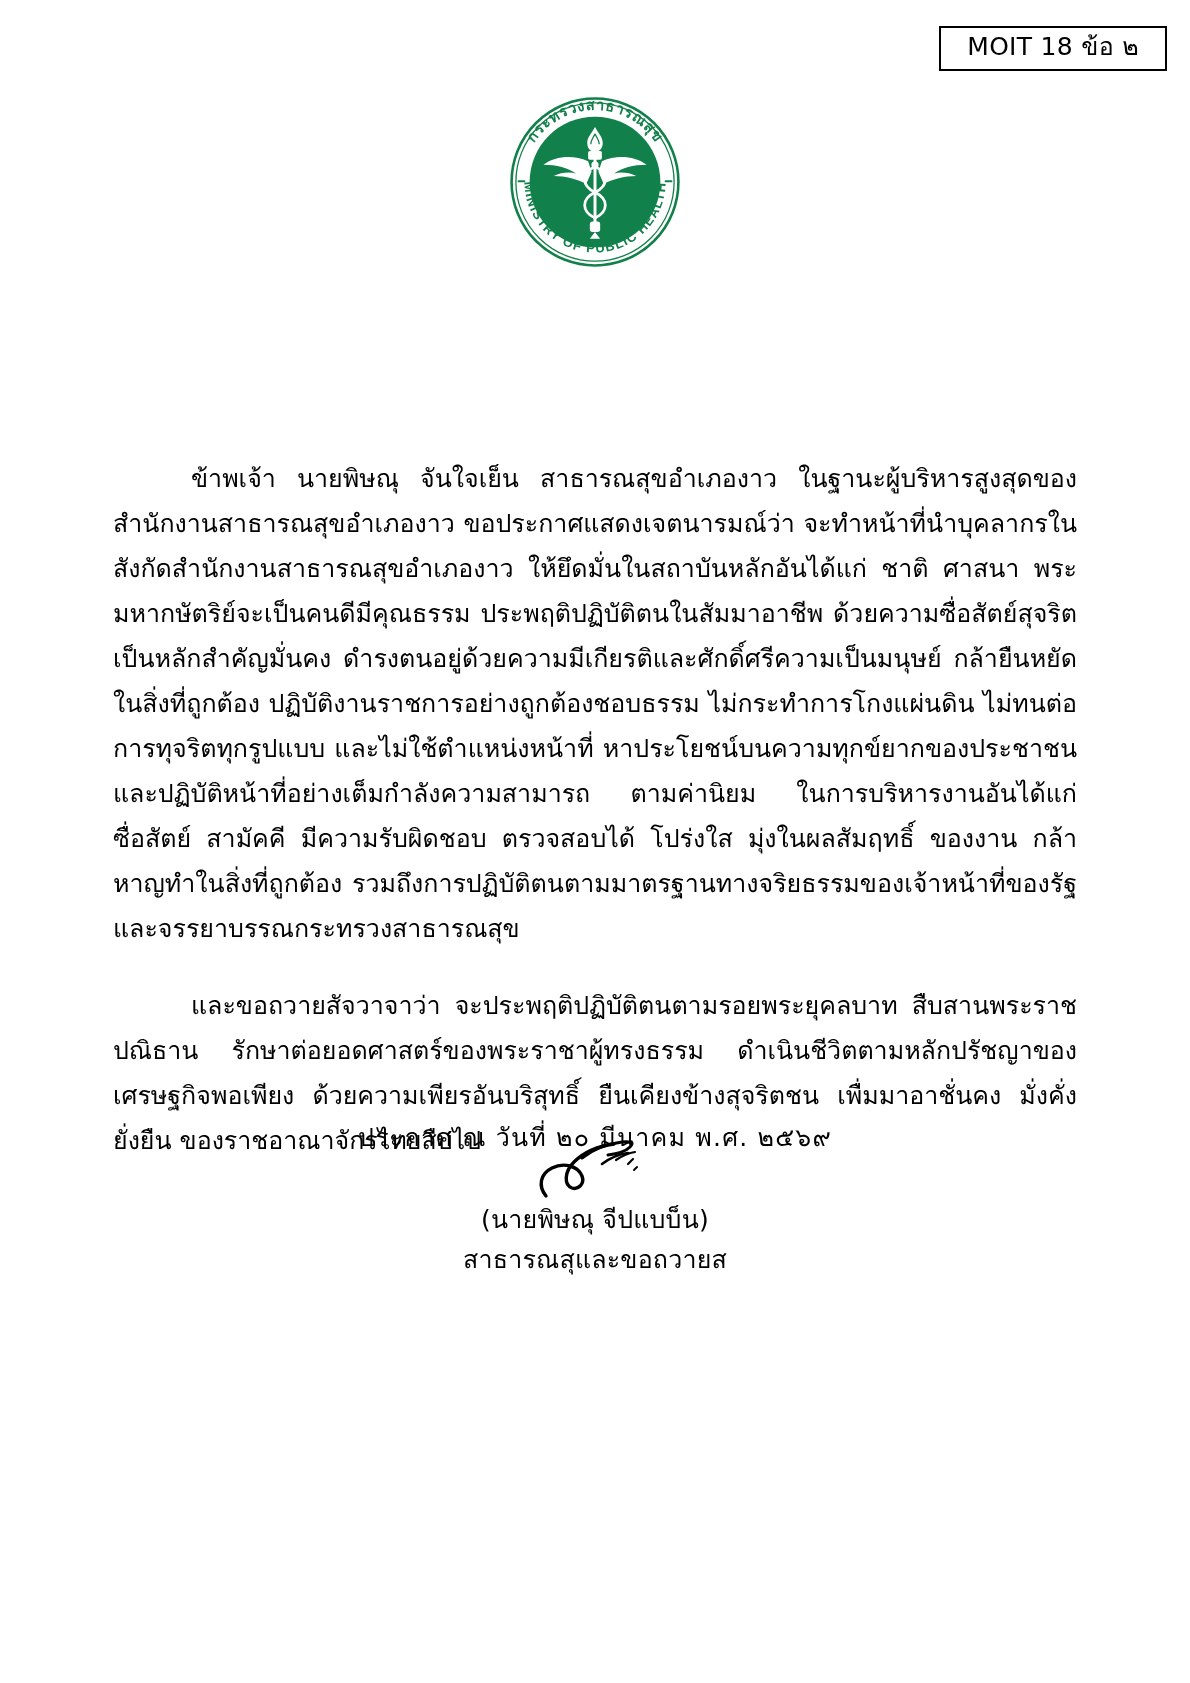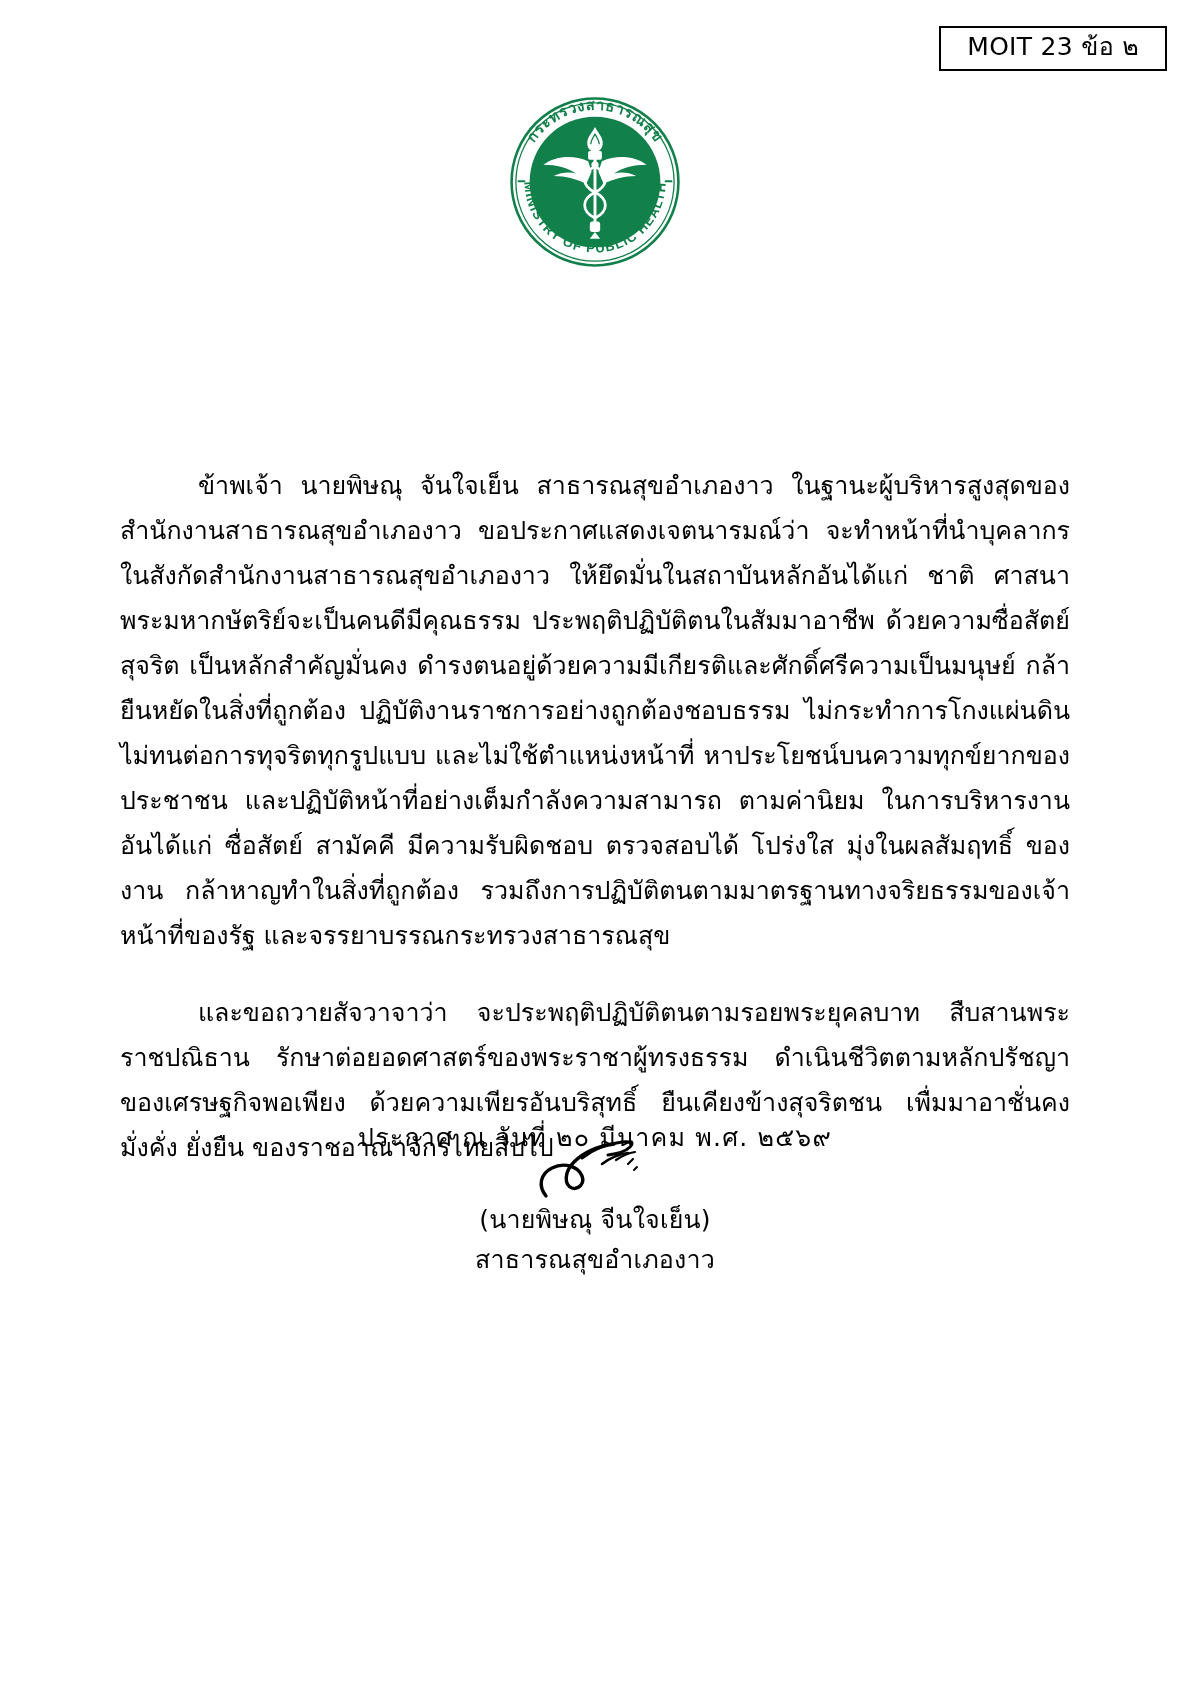--- a/index.html
+++ b/index.html
@@ -78,21 +78,21 @@
     position: absolute;
     top: 455px;
     left: 112px;
     width: 966px;
   }
   .para {
     font-size: 25px;
     line-height: 45px;
     text-align: justify;
     text-justify: inter-word;
-    margin: 8px;
+    margin: 1px;
   }
   .para + .para {
     margin-top: 32px;
   }
   .para .indent {
     display: inline-block;
     width: 78px;
   }
 
   
@@ -136,21 +136,21 @@
     line-height: 40px;
     letter-spacing: 0.2px;
     white-space: nowrap;
   }
 </style>
 </head>
 <body>
 
 <div class="page">
 
-  <div class="doc-code-box">MOIT 23 ข้อ ๒</div>
+  <div class="doc-code-box">MOIT 18 ข้อ ๒</div>
 
   <div class="logo-wrap">
     <svg class="logo" viewBox="0 0 200 200">
 
       <circle cx="100" cy="100" r="97" fill="none" stroke="#12804a" stroke-width="3"></circle>
       <circle cx="100" cy="100" r="92" fill="none" stroke="#12804a" stroke-width="1.5"></circle>
 
       <circle cx="100" cy="100" r="76" fill="#12804a"></circle>
 
       <defs>
@@ -214,17 +214,17 @@
         <g fill="none" stroke="#000000" stroke-linecap="round" stroke-linejoin="round">
           <path d="M16 62 C 8 52, 10 40, 22 34 C 34 28, 48 32, 52 42 C 55 50, 48 56, 42 54 C 34 51, 34 38, 44 28 C 54 18, 70 12, 84 10" stroke-width="3.4"></path>
           <path d="M52 24 C 62 16, 76 10, 92 8 C 100 7, 104 9, 100 13 C 96 17, 86 20, 78 21" stroke-width="3"></path>
           <path d="M72 30 C 80 24, 90 20, 98 19" stroke-width="2.6"></path>
           <path d="M86 26 C 92 22, 99 19, 105 18" stroke-width="2.2"></path>
           <path d="M98 30 l 5 -5" stroke-width="2.2"></path>
           <path d="M104 36 l 3 -3" stroke-width="2"></path>
         </g>
       </svg>
     </div>
-    <div class="sign-name">(นายพิษณุ  จีนใจเย็น)</div>
-    <div class="sign-position">สาธารณสุขอำเภองาว</div>
+    <div class="sign-name">(นายพิษณุ  จีปแบบ็น)</div>
+    <div class="sign-position">สาธารณสุและขอถวายส</div>
   </div>
 
 </div>
 
 </body></html>

